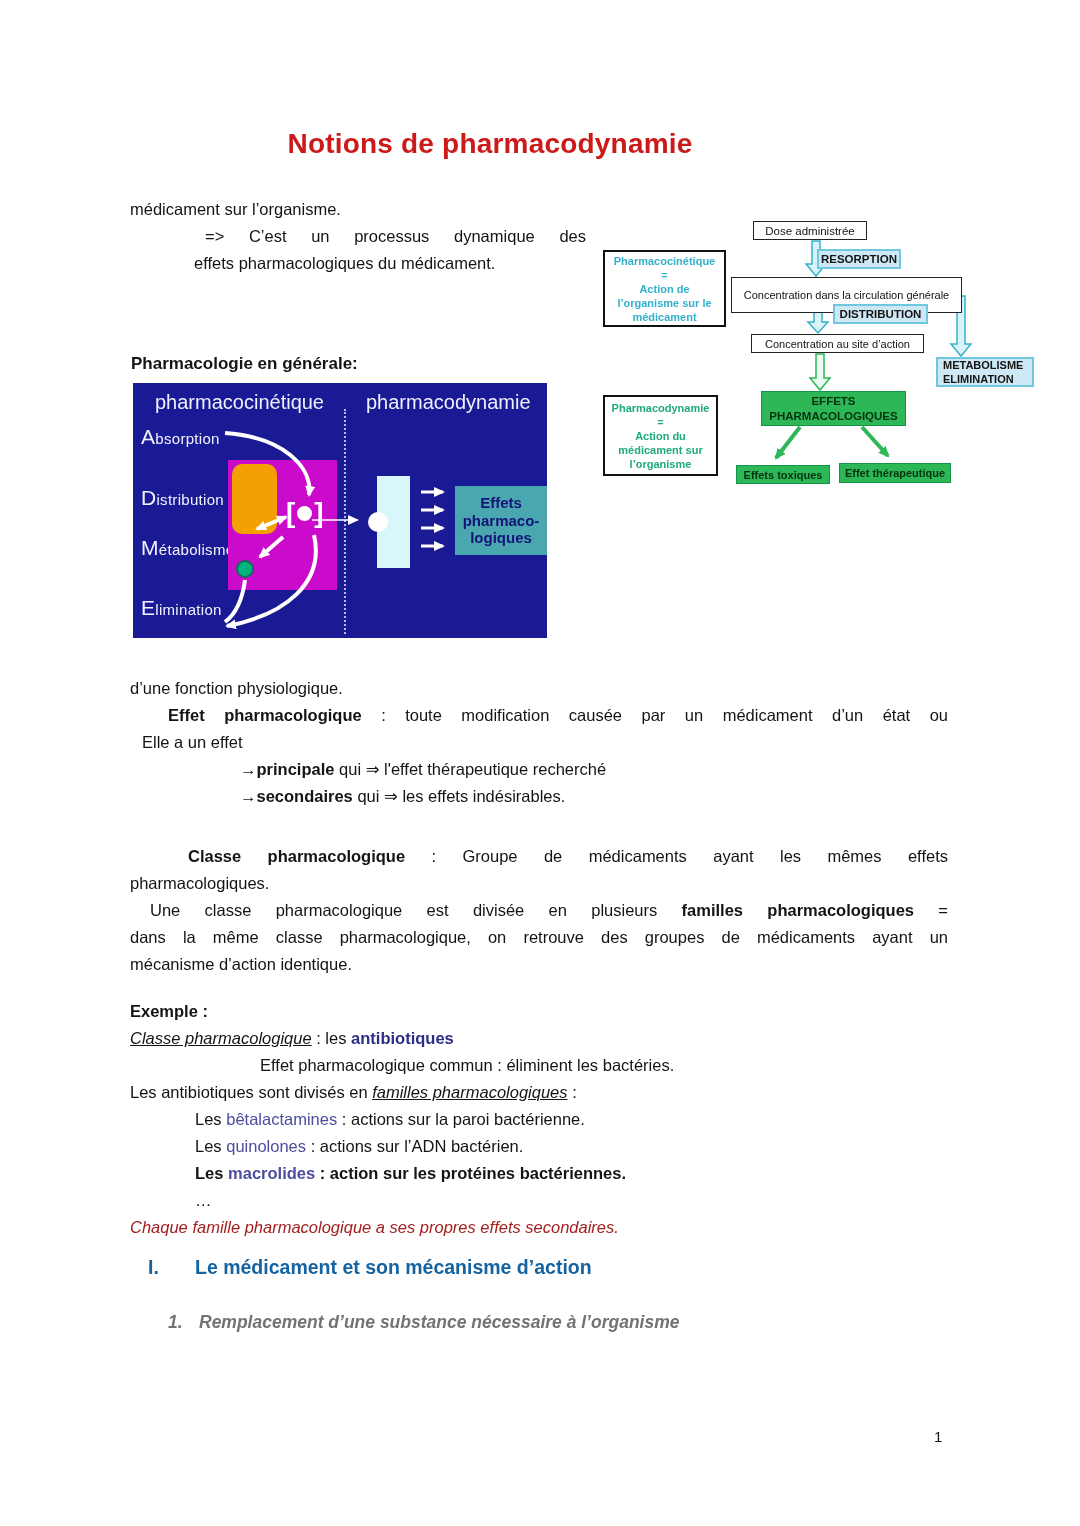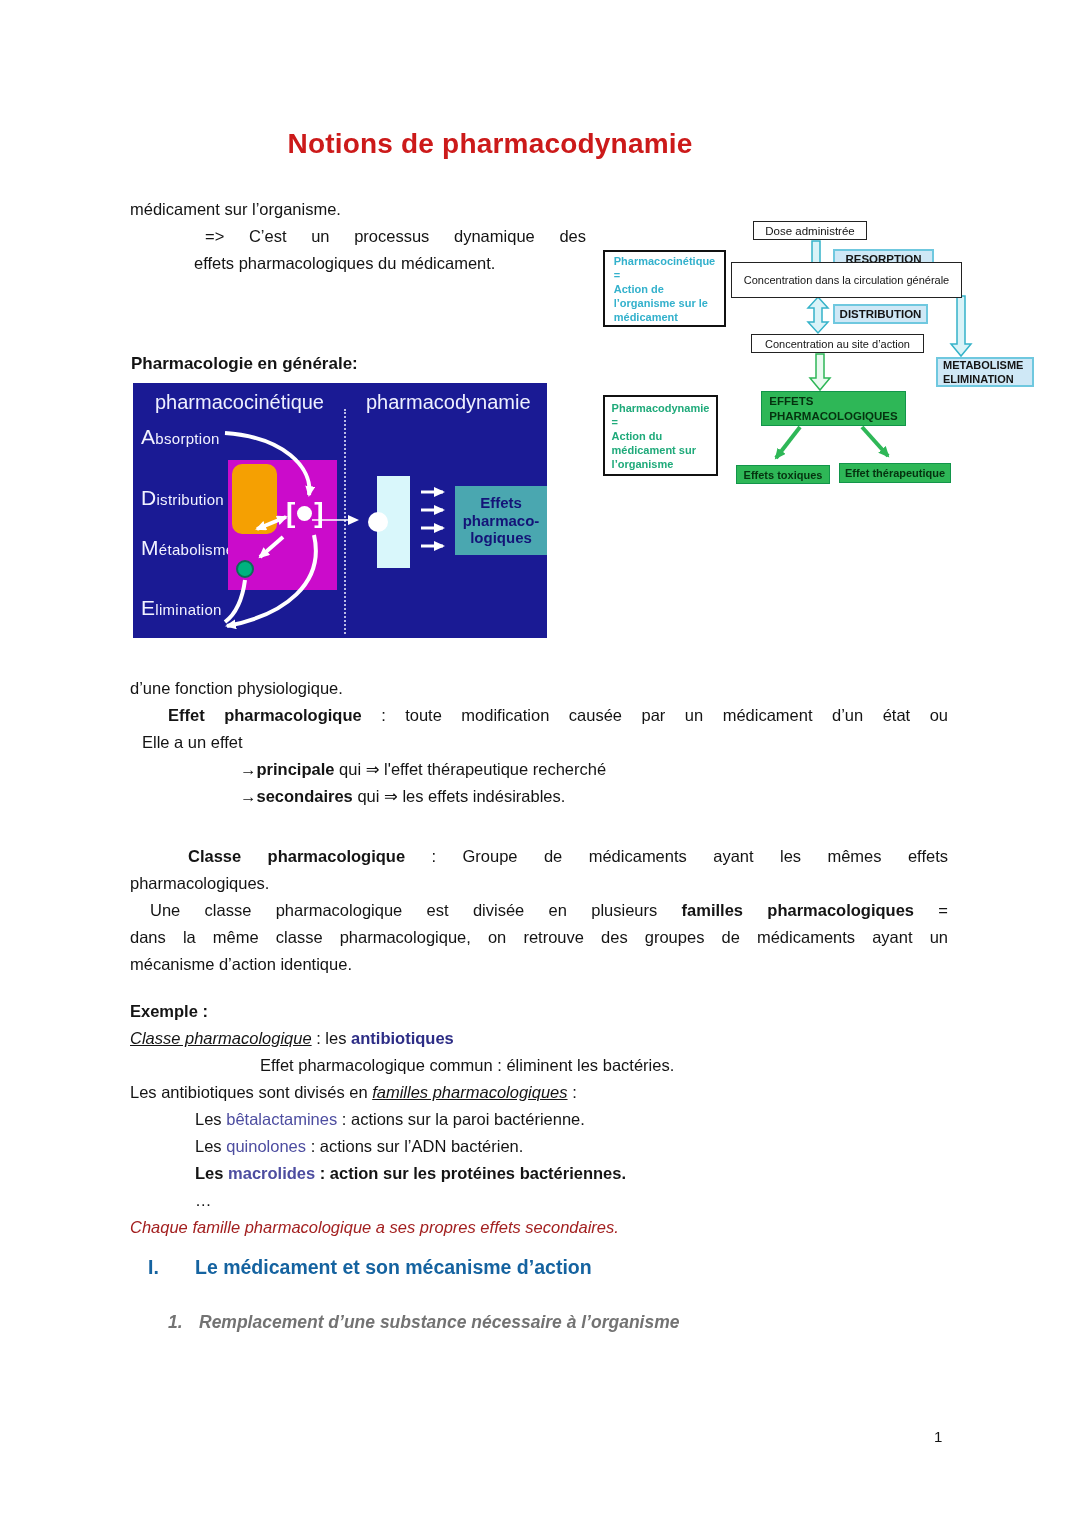--- a/index.html
+++ b/index.html
@@ -24,21 +24,21 @@
   .fam{color:#4d4da0;}
   .note{color:#a32020; font-style:italic;}
   
   .h-black{font-size:17px; font-weight:bold;}
   .h1-blue{font-size:19.5px; font-weight:bold; color:#1563a0;}
   .h2-pink{font-size:17.5px; font-weight:bold; font-style:italic; color:#737373;}
   .h1-blue .num{display:inline-block; width:47px;}
   .h2-pink .num{display:inline-block; width:31px; font-style:italic;}
   
   .flow{left:600px; top:218px; width:440px; height:270px; font-size:11px;}
-  .flow .box{position:absolute; box-sizing:border-box; display:flex; align-items:center; justify-content:center; text-align:left; background:#fff;}
+  .flow .box{position:absolute; box-sizing:border-box; display:flex; align-items:center; justify-content:center; text-align:center; background:#fff;}
   .wbox{border:1.5px solid #222;}
   .bluebox{background:#cfe8f6 !important; border:2px solid #6fc8df; font-weight:bold; font-size:11.5px;}
   .greenbox{background:#2eb757 !important; border:1px solid #12954a; font-weight:bold; color:#05320f;}
   .defbox{border:2px solid #111; font-weight:bold; white-space:pre-line; line-height:14px;}
   .pkdef{color:#33b1cc;}
   .pddef{color:#1faa7a;}
   .pre{white-space:pre-line;}
   .flow svg{position:absolute; left:0; top:0; pointer-events:none;}
   
   .pkfig{left:133px; top:383px; width:414px; height:255px; background:#1a1a94; color:#f2f2ff; overflow:hidden;}
@@ -84,22 +84,22 @@
       <path d="M216,136 L224,136 L224,160 L230,160 L220,172 L210,160 L216,160 Z" fill="#eafaf0" stroke="#2eb757" stroke-width="1.5"></path>
       <line x1="200" y1="209" x2="176" y2="240" stroke="#2eb757" stroke-width="4" marker-end="url(#ag)"></line>
       <line x1="262" y1="209" x2="288" y2="238" stroke="#2eb757" stroke-width="4" marker-end="url(#ag)"></line>
     </svg>
     <div class="box wbox" style="left:153px; top:3px; width:114px; height:19px; font-size:11.5px;">Dose administrée</div>
     <div class="box defbox pkdef" style="left:3px; top:32px; width:123px; height:77px;">Pharmacocinétique
 =
 Action de
 l’organisme sur le
 médicament</div>
-    <div class="box bluebox" style="left:233px; top:31px; width:101px; height:20px;">RESORPTION</div>
-    <div class="box wbox" style="left:131px; top:44px; width:231px; height:36px;">Concentration dans la circulation générale</div>
+    <div class="box bluebox" style="left:217px; top:31px; width:84px; height:20px;">RESORPTION</div>
+    <div class="box wbox" style="left:131px; top:59px; width:231px; height:36px;">Concentration dans la circulation générale</div>
     <div class="box bluebox" style="left:233px; top:86px; width:95px; height:20px;">DISTRIBUTION</div>
     <div class="box wbox" style="left:151px; top:116px; width:173px; height:19px;">Concentration au site d’action</div>
     <div class="box bluebox pre" style="left:336px; top:139px; width:98px; height:30px; font-size:11px; line-height:14px; justify-content:flex-start; padding-left:5px; text-align:left;">METABOLISME
 ELIMINATION</div>
     <div class="box defbox pddef" style="left:3px; top:177px; width:115px; height:81px;">Pharmacodynamie
 =
 Action du
 médicament sur
 l’organisme</div>
     <div class="box greenbox pre" style="left:161px; top:173px; width:145px; height:35px; font-size:11.5px; line-height:15px;">EFFETS

